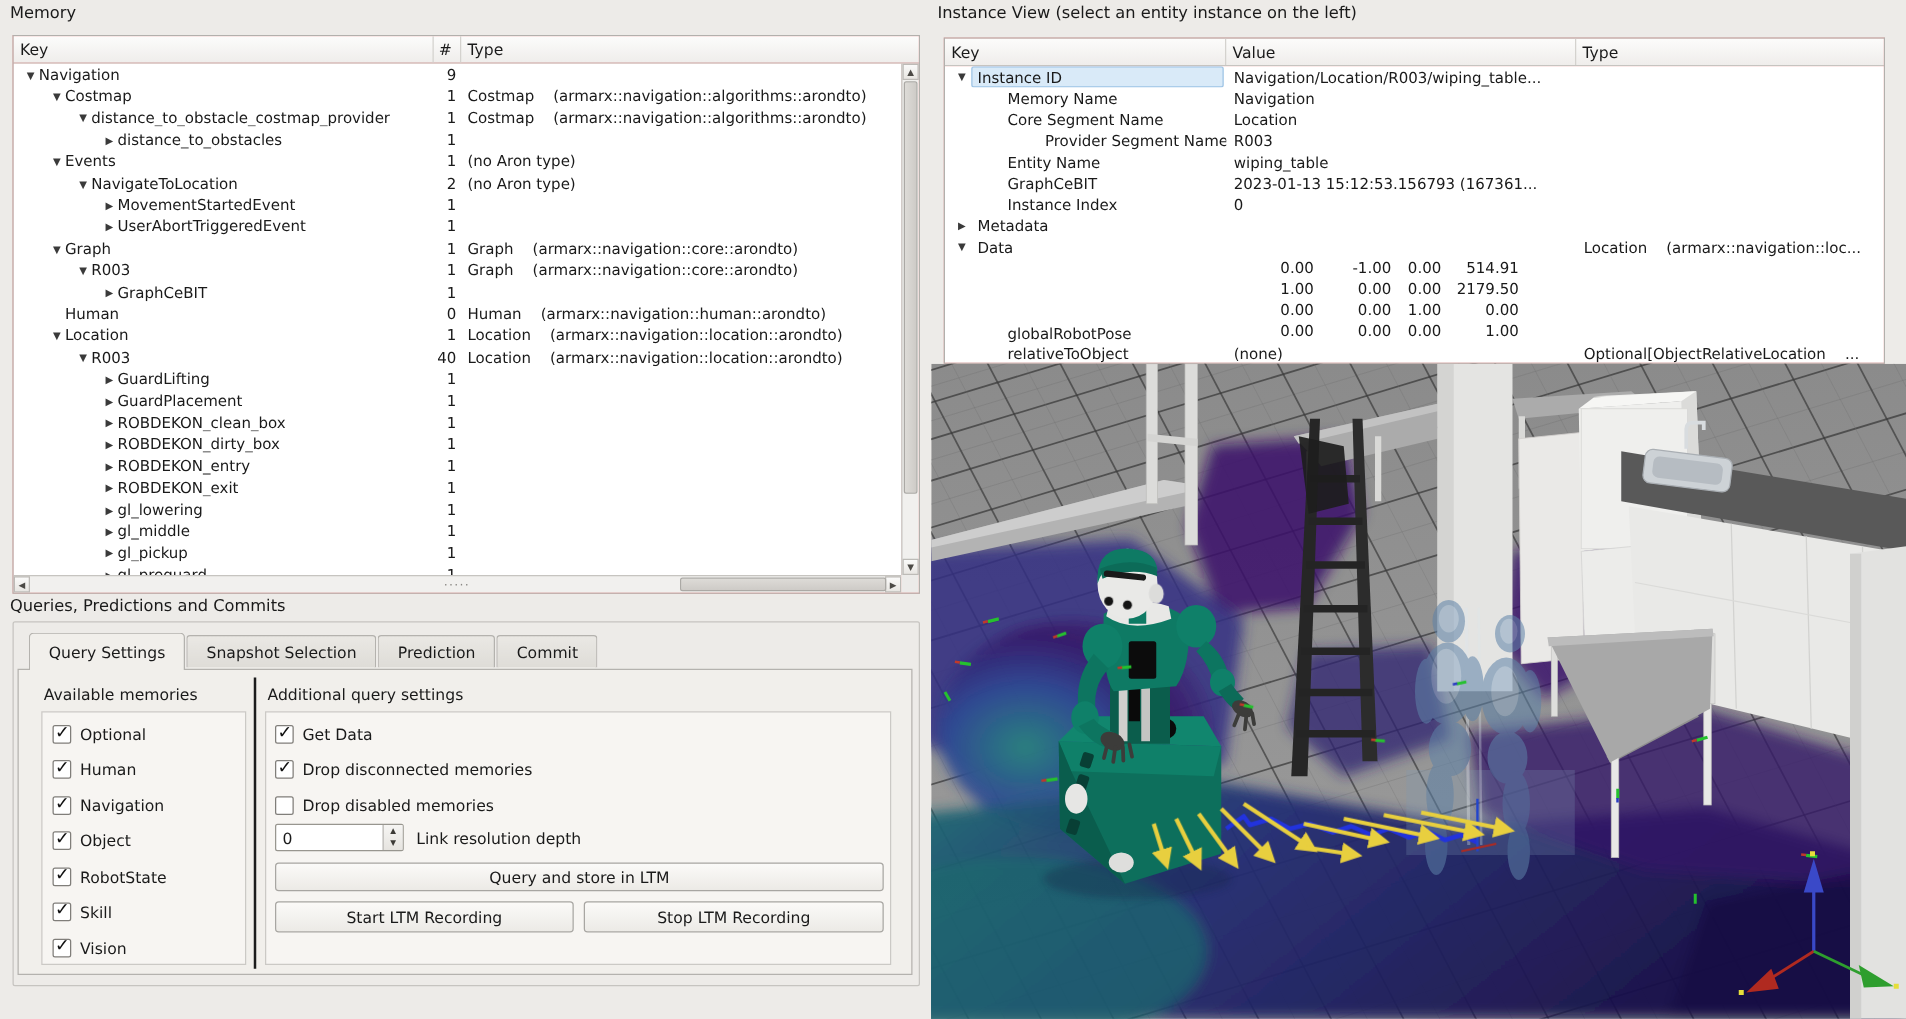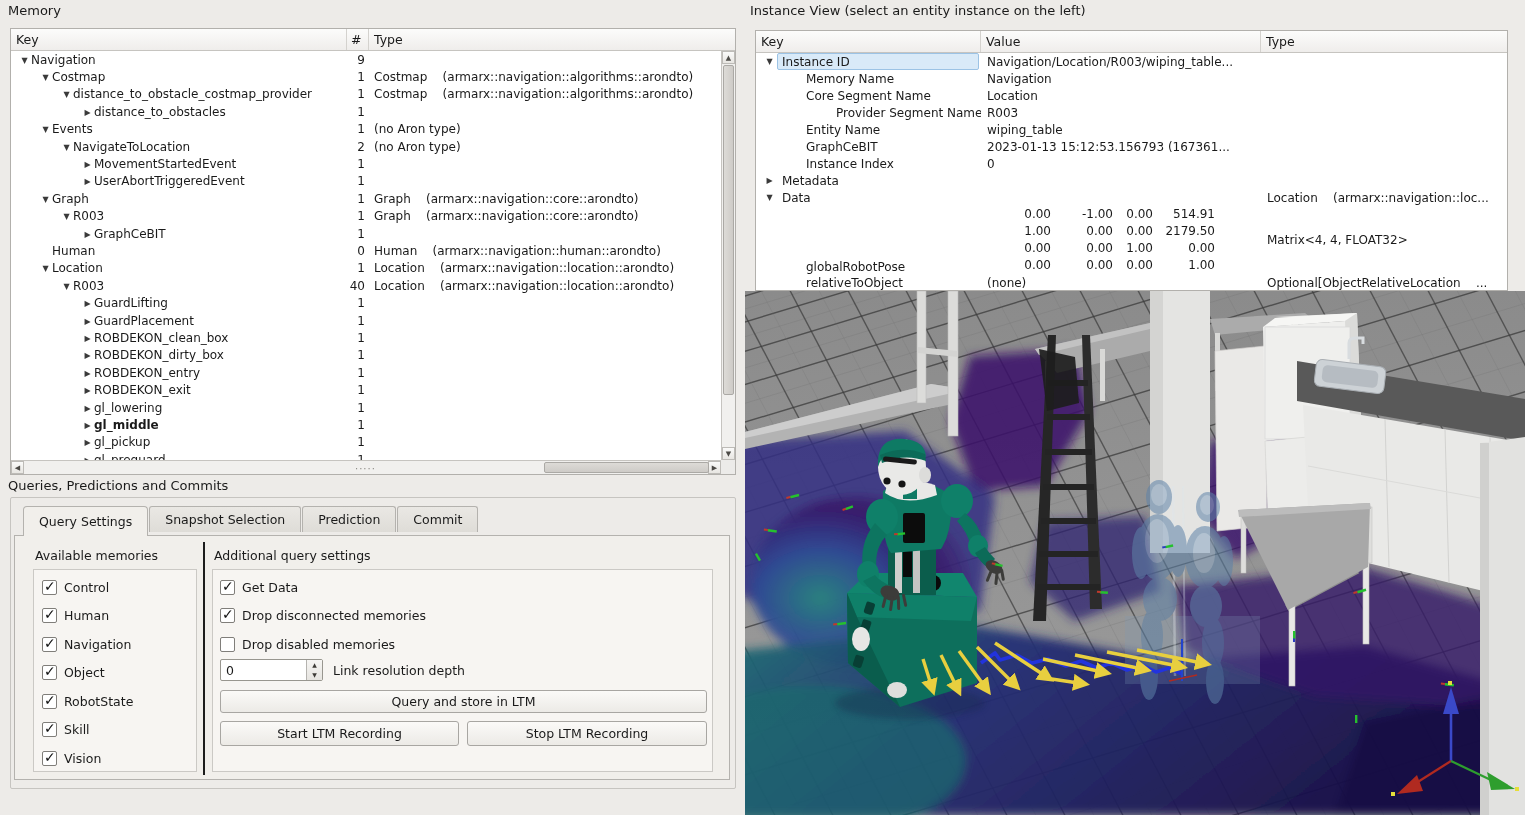--- a/index.html
+++ b/index.html
@@ -28,21 +28,21 @@
                   background:linear-gradient(#fafaf9,#e8e6e2); border:1px solid #bdbbb7; }
   .sthumb { position:absolute; background:linear-gradient(90deg,#dddbd7,#cecbc7); border:1px solid #aba9a5; border-radius:2px; }
   .hthumb { background:linear-gradient(#dddbd7,#cecbc7); }
   .corner { position:absolute; right:0; bottom:0; width:14px; height:14px; background:#ecebe9; }
 
   
   .selbox { position:absolute; left:21px; right:2px; top:0; bottom:0; background:#d9eaf8; border:1px solid #9cc3e5; border-radius:2px; z-index:0; }
   .selz { position:relative; z-index:1; }
 
   
-  .tabbar { display:flex; align-items:flex-start; }
+  .tabbar { display:flex; align-items:center; }
   .tab { height:26px; padding:5px 15px 0 15px; font-size:12.5px; background:linear-gradient(#eae8e4,#dedcd7);
          border:1px solid #b4b2ae; border-bottom:none; border-radius:3px 3px 0 0; margin-right:1px; cursor:default; }
   .tab.active { height:30px; padding-top:7px; background:#f1efeb; position:relative; z-index:3; border-radius:4px 4px 0 0; }
   .pane { position:absolute; border:1px solid #b4b2ae; background:#f1efeb; z-index:1; }
   .gframe { position:absolute; border:1px solid #c6c4c0; border-radius:2px; }
   .gbox { position:absolute; background:#f7f5f2; border:1px solid #cbc9c5; }
   .cbrow { position:absolute; display:flex; align-items:center; gap:7px; height:18px; }
   .cb { width:15px; height:15px; background:#fff; border:1px solid #807e7a; border-radius:2px; position:relative; flex:0 0 15px; }
   .cb .mark { position:absolute; left:1px; top:-3px; font-size:14px; font-weight:bold; color:#111; }
   .cblabel { font-size:12.5px; }
@@ -170,21 +170,21 @@
         <div class="cell" style="width: 336px; flex: 0 0 336px;"><span class="arrow" style="margin-left: 70px;">▶</span><span class="lbl">ROBDEKON_exit</span></div>
         <div class="cell cnt" style="width: 20px; flex: 0 0 20px; text-align: right; padding-right: 2px;">1</div>
         <div class="cell typ" style="flex: 1 1 0%; padding-left: 7px;"></div>
       </div>
       <div class="trow">
         <div class="cell" style="width: 336px; flex: 0 0 336px;"><span class="arrow" style="margin-left: 70px;">▶</span><span class="lbl">gl_lowering</span></div>
         <div class="cell cnt" style="width: 20px; flex: 0 0 20px; text-align: right; padding-right: 2px;">1</div>
         <div class="cell typ" style="flex: 1 1 0%; padding-left: 7px;"></div>
       </div>
       <div class="trow">
-        <div class="cell" style="width: 336px; flex: 0 0 336px; font-weight: bold;"><span class="arrow" style="margin-left: 70px;">▶</span><span class="lbl">gl_middle</span></div>
+        <div class="cell" style="width: 336px; flex: 0 0 336px;"><span class="arrow" style="margin-left: 70px;">▶</span><span class="lbl">gl_middle</span></div>
         <div class="cell cnt" style="width: 20px; flex: 0 0 20px; text-align: right; padding-right: 2px;">1</div>
         <div class="cell typ" style="flex: 1 1 0%; padding-left: 7px;"></div>
       </div>
       <div class="trow">
         <div class="cell" style="width: 336px; flex: 0 0 336px;"><span class="arrow" style="margin-left: 70px;">▶</span><span class="lbl">gl_pickup</span></div>
         <div class="cell cnt" style="width: 20px; flex: 0 0 20px; text-align: right; padding-right: 2px;">1</div>
         <div class="cell typ" style="flex: 1 1 0%; padding-left: 7px;"></div>
       </div>
       <div class="trow">
         <div class="cell" style="width: 336px; flex: 0 0 336px;"><span class="arrow" style="margin-left: 70px;">▶</span><span class="lbl">gl_preguard</span></div>
@@ -220,21 +220,21 @@
     <div class="tab">Commit</div>
   </div>
 <div class="pane" style="left:14px; top:535px; width:716px; height:245px;"></div>
 
 <div class="abs" style="left:35px; top:548px; font-size:12.5px; z-index:2;">Available memories</div>
 <div class="gbox" style="left:33px; top:569px; width:164px; height:203px; z-index:2;" id="mem-box">
     <div class="cbrow" style="left: 8px; top: 8px;">
       <span class="cb">
         <span class="mark">✓</span>
       </span>
-      <span class="cblabel">Control</span>
+      <span class="cblabel">Optional</span>
     </div>
     <div class="cbrow" style="left: 8px; top: 36.5px;">
       <span class="cb">
         <span class="mark">✓</span>
       </span>
       <span class="cblabel">Human</span>
     </div>
     <div class="cbrow" style="left: 8px; top: 65px;">
       <span class="cb">
         <span class="mark">✓</span>
@@ -381,21 +381,20 @@
         </div>
         <div class="cell val" style="width: 280px; flex: 0 0 280px; padding-left: 6px; height: 100%; display: flex; align-items: center;"><span></span></div>
         <div class="cell typ" style="flex: 1 1 0%; padding-left: 6px; height: 100%; display: flex; align-items: center;"><span style="white-space: pre;">Location    (armarx::navigation::loc...</span></div>
       </div>
       <div class="irow" style="height: 68px;">
         <div class="cell" style="width: 225px; flex: 0 0 225px; position: relative; height: 100%; display: flex; align-items: flex-end;">
           <span class="arrow selz" style="margin-left: 7px;"></span>
           <span class="lbl selz" style="margin-left: 30px;">globalRobotPose</span>
         </div>
         <div class="cell val" style="width: 280px; flex: 0 0 280px; padding-left: 6px; height: 100%; display: flex; align-items: center;"><div class="matrix"><div>0.00</div><div>-1.00</div><div>0.00</div><div>514.91</div><div>1.00</div><div>0.00</div><div>0.00</div><div>2179.50</div><div>0.00</div><div>0.00</div><div>1.00</div><div>0.00</div><div>0.00</div><div>0.00</div><div>0.00</div><div>1.00</div></div></div>
-        <div class="cell typ" style="flex: 1 1 0%; padding-left: 6px; height: 100%; display: flex; align-items: center;"><span style="white-space: pre;">Matrix&lt;4, 4, FLOAT32&gt;</span></div>
       </div>
       <div class="irow">
         <div class="cell" style="width: 225px; flex: 0 0 225px; position: relative; height: 100%; display: flex; align-items: center;">
           <span class="arrow selz" style="margin-left: 7px;"></span>
           <span class="lbl selz" style="margin-left: 30px;">relativeToObject</span>
         </div>
         <div class="cell val" style="width: 280px; flex: 0 0 280px; padding-left: 6px; height: 100%; display: flex; align-items: center;"><span>(none)</span></div>
         <div class="cell typ" style="flex: 1 1 0%; padding-left: 6px; height: 100%; display: flex; align-items: center;"><span style="white-space: pre;">Optional[ObjectRelativeLocation    ...</span></div>
       </div>
     </div>

